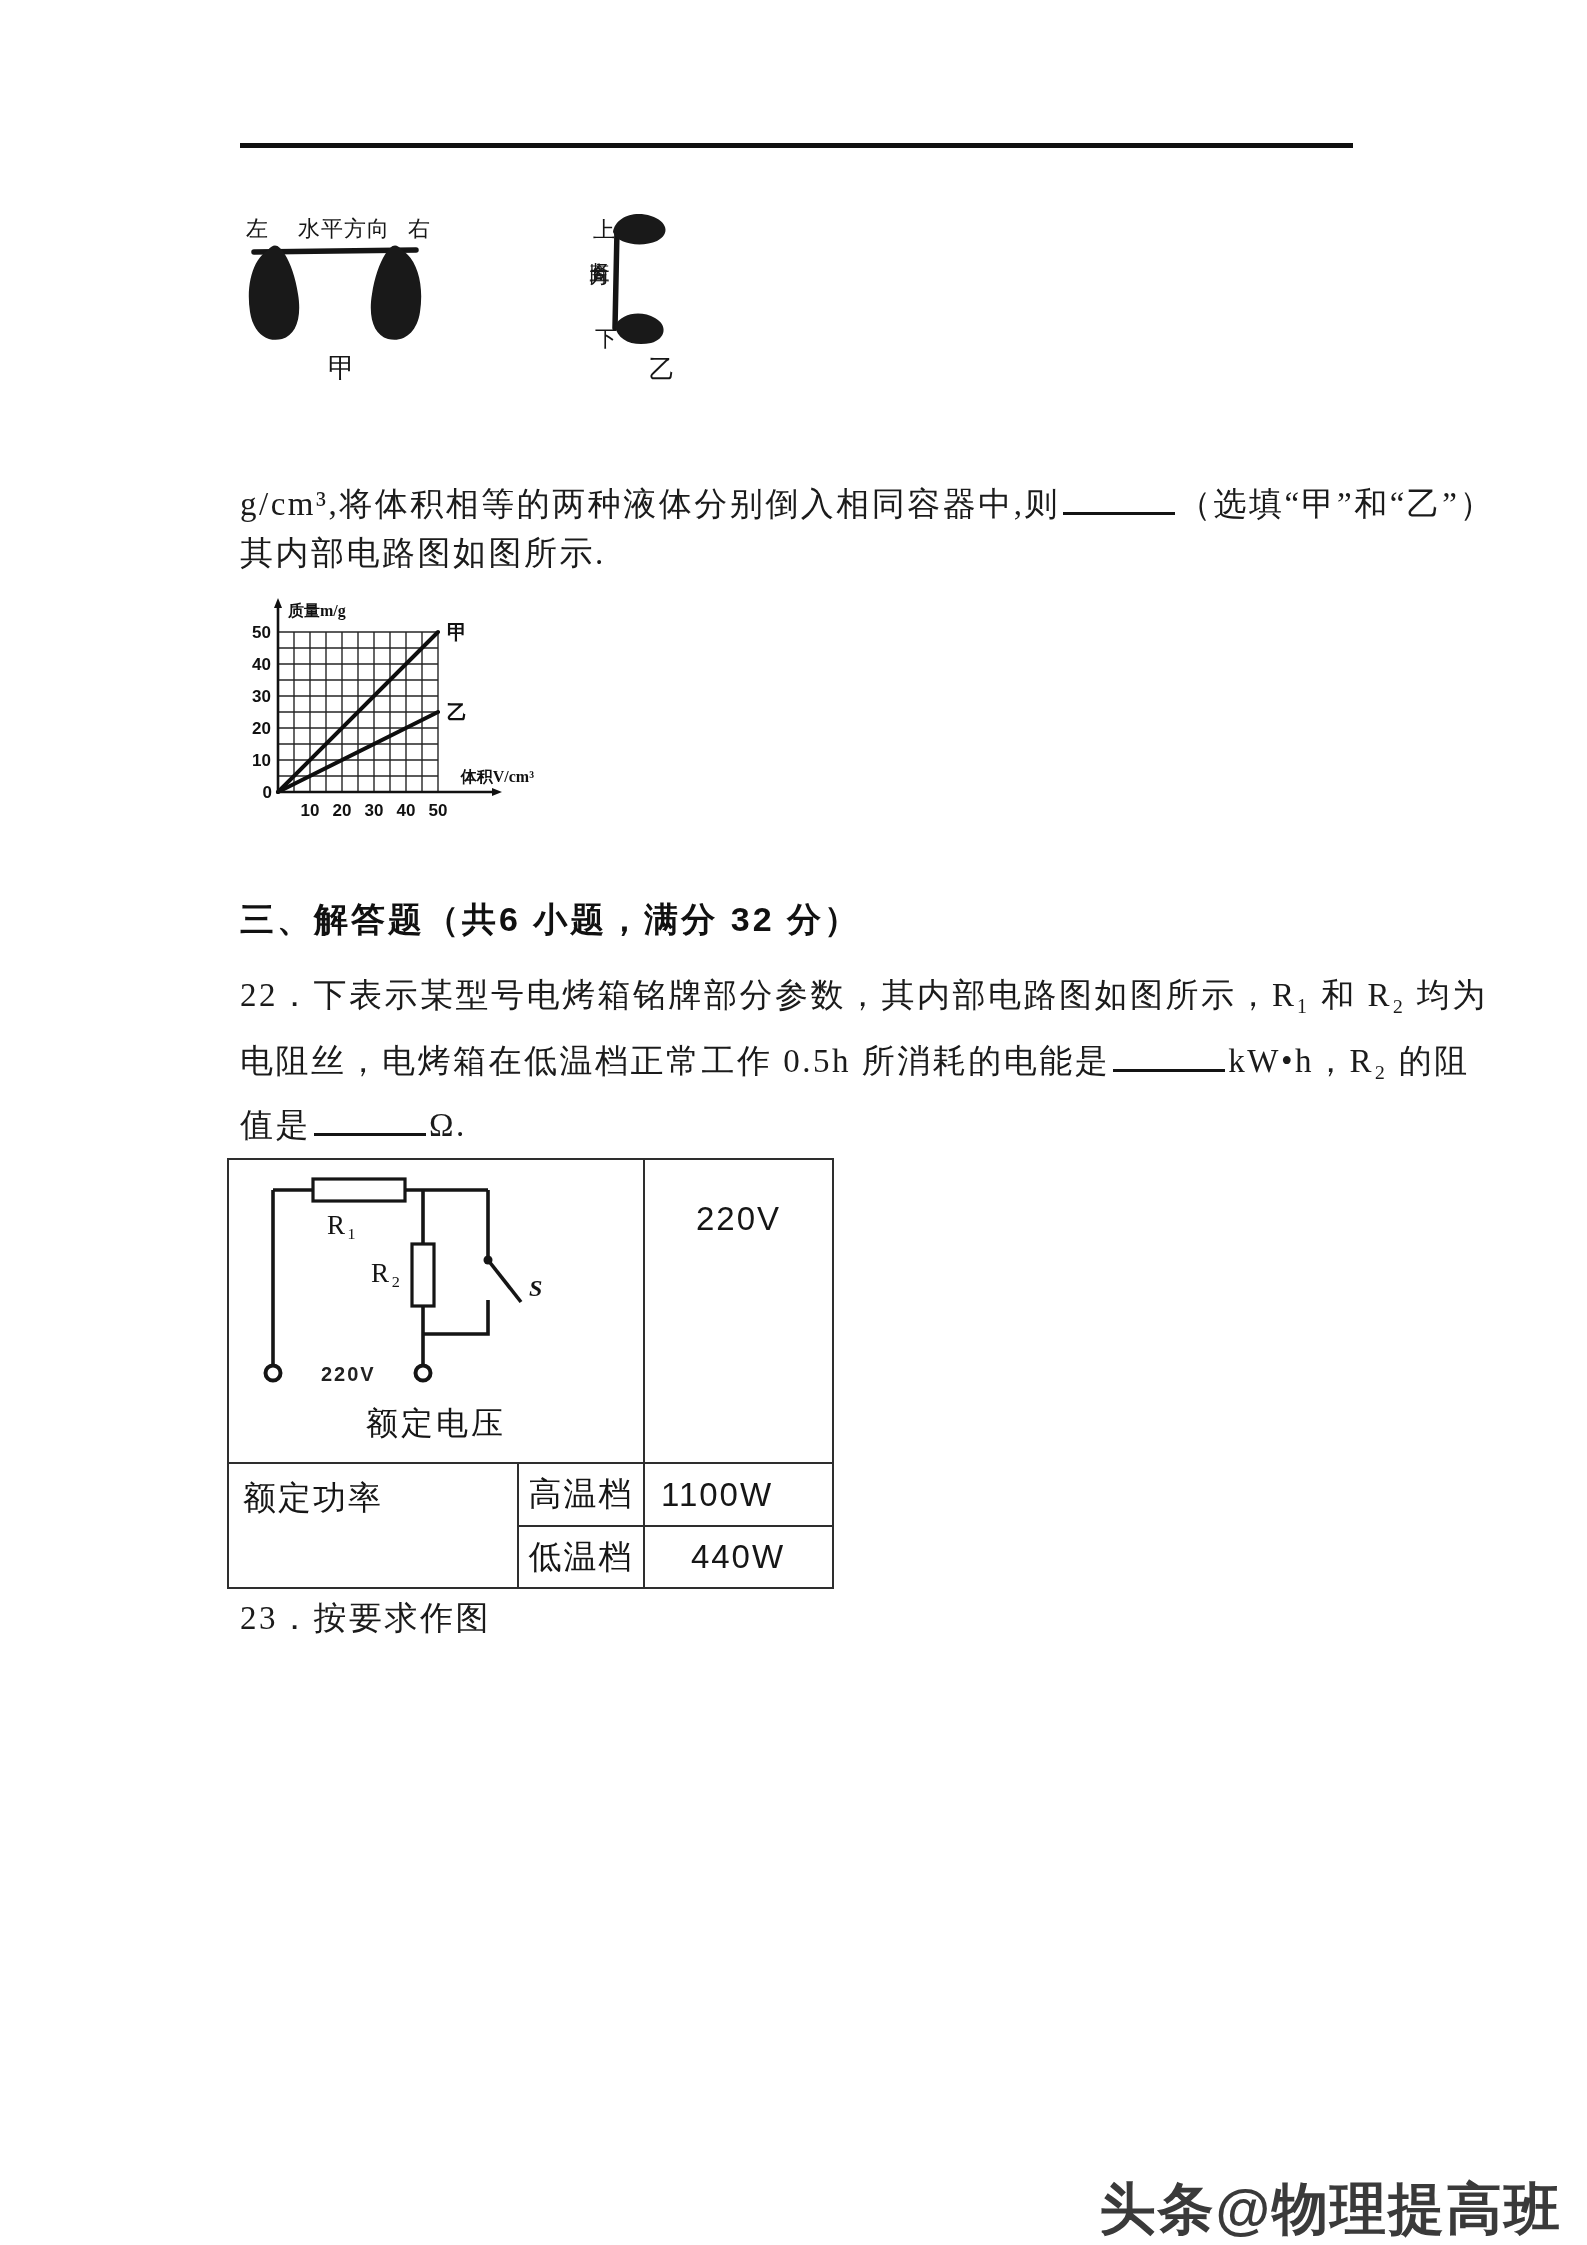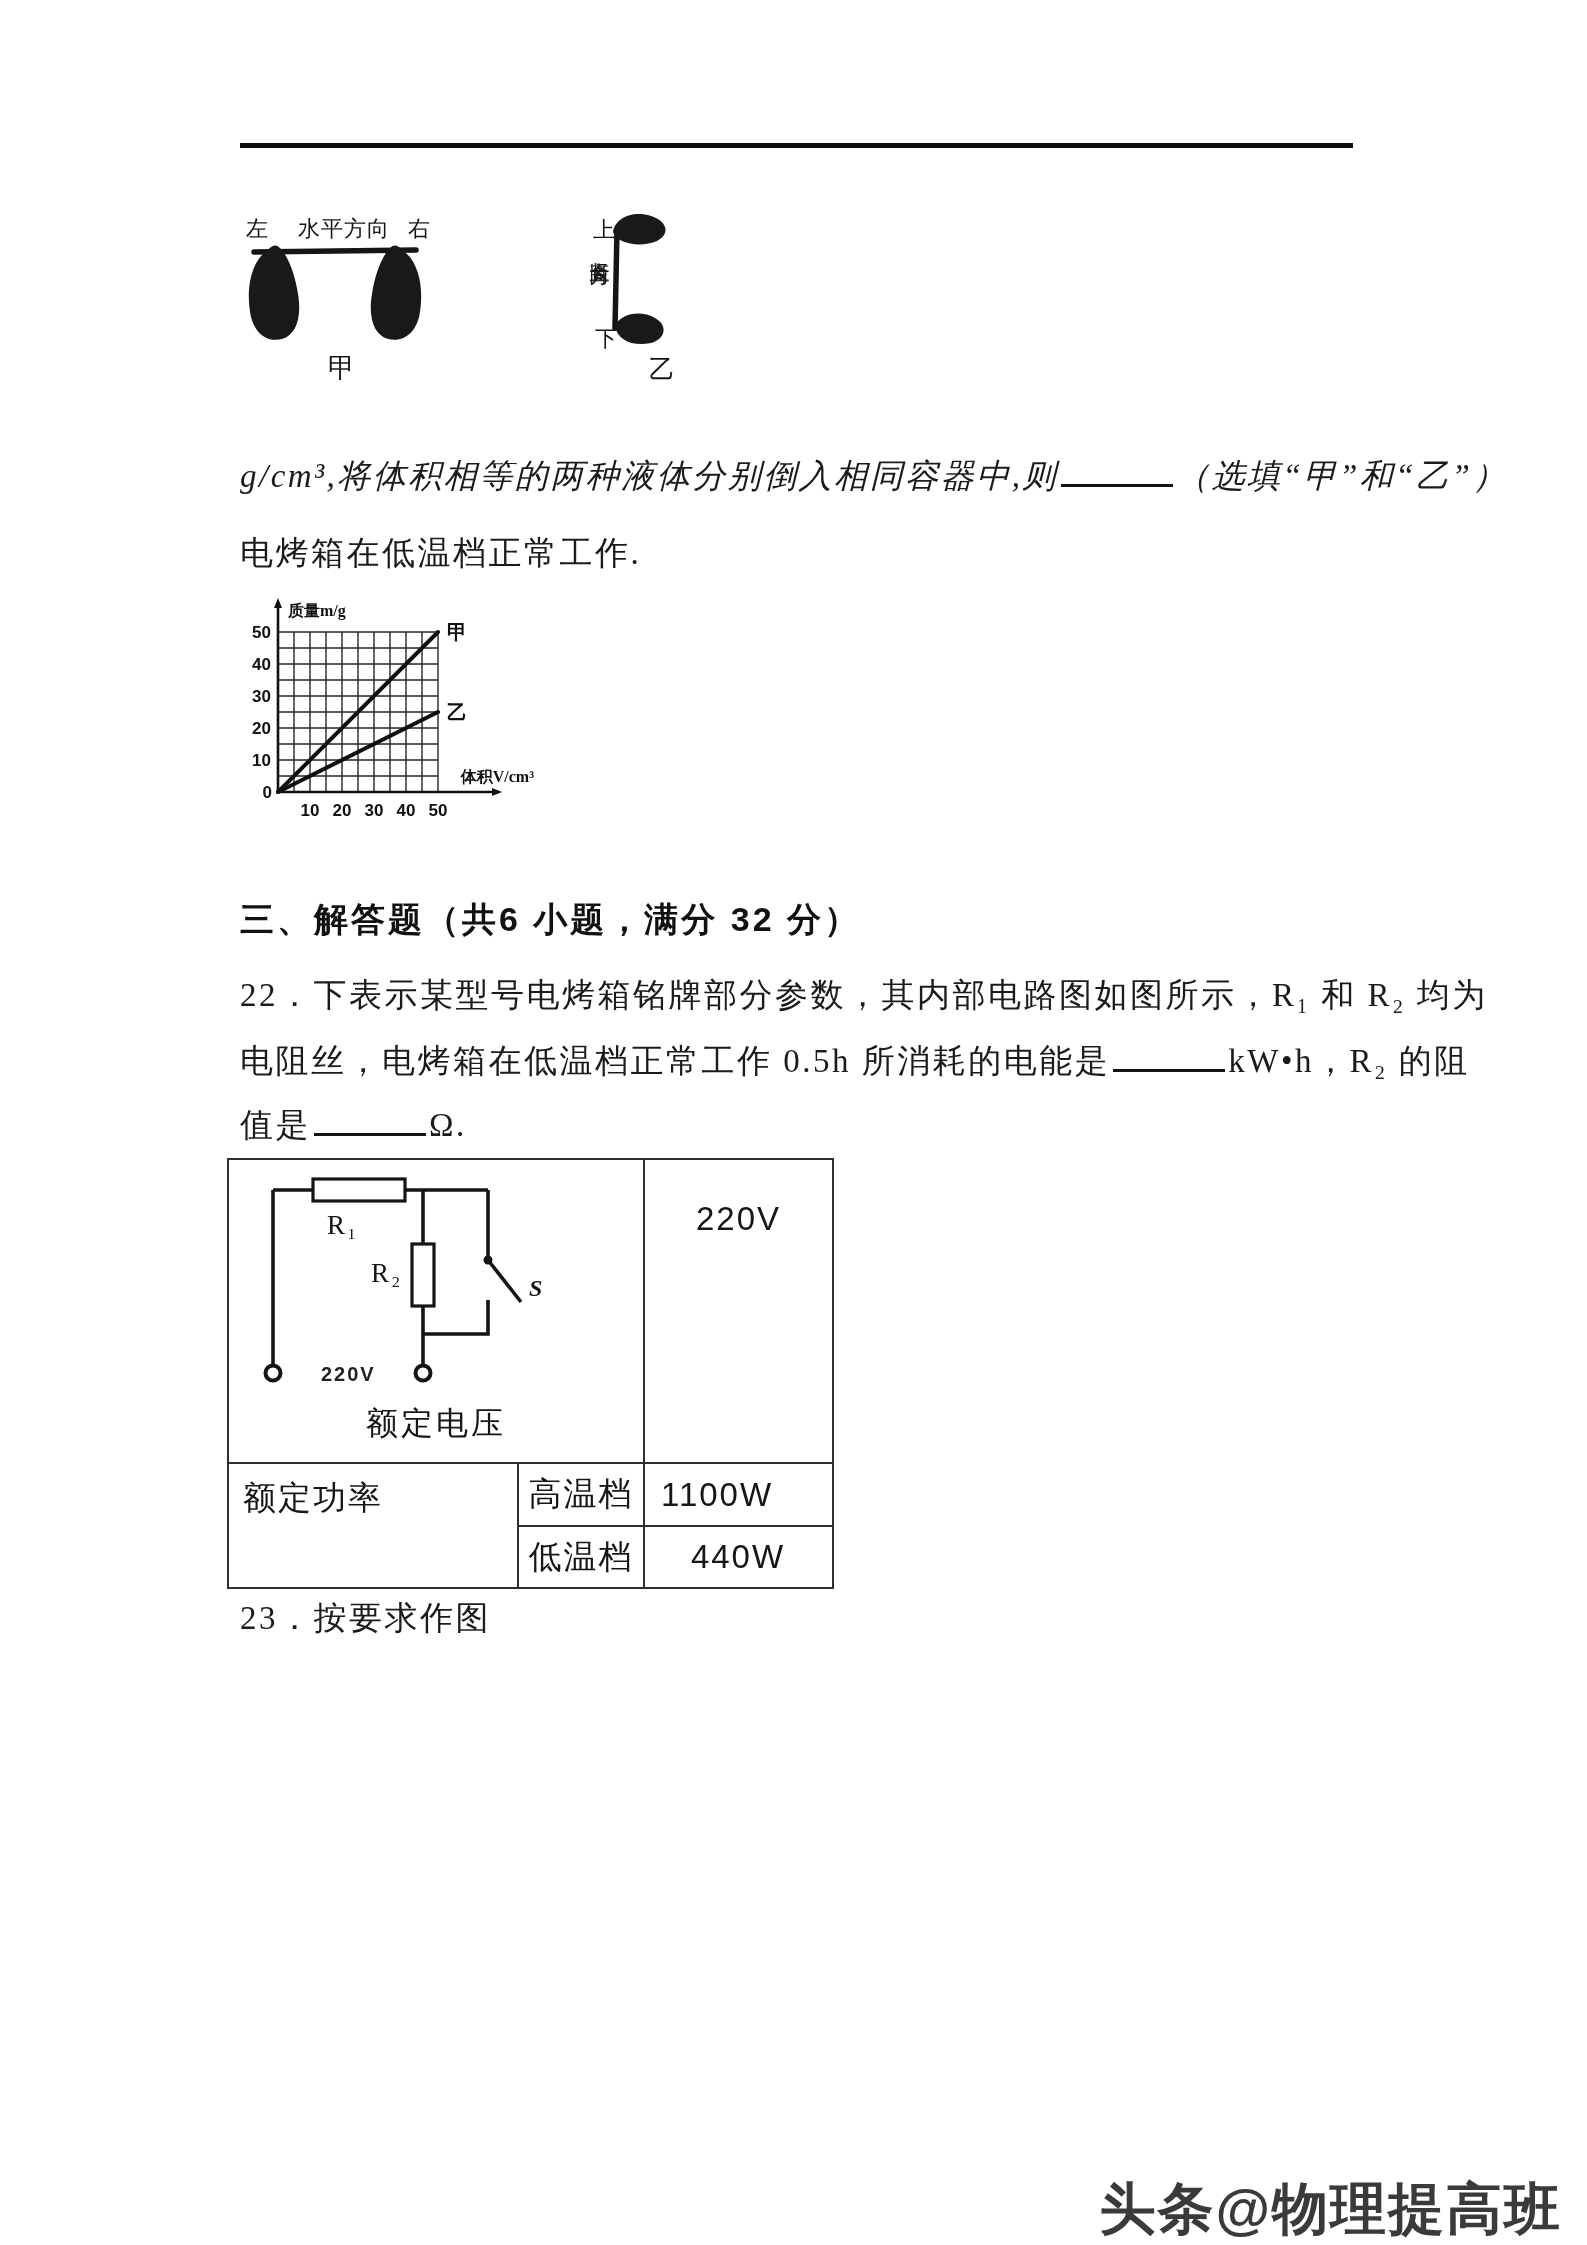--- a/index.html
+++ b/index.html
@@ -87,24 +87,24 @@
       <path class="band" d="M34,20 L32,118"></path>
       <path class="hand" d="M30,22 C32,8 50,0 68,6 C84,11 88,24 74,31 C58,38 34,34 30,22 Z"></path>
       <path class="hand" d="M32,116 C38,103 58,100 72,108 C85,115 83,129 68,133 C50,137 34,130 32,116 Z"></path>
     </svg>
     <span class="lbl" style="left:10px; top:5px;">上</span>
     <div class="lbl vtext" style="left:4px; top:36px; height:86px; font-size:20px;">竖直方向</div>
     <span class="lbl" style="left:12px; top:114px;">下</span>
     <span class="cap" style="left:66px; top:142px; font-size:26px;">乙</span>
   </div>
 
-  <div class="para" style="top:451px;font-style:italic;">
+  <div class="para" style="top:479px;">
     <span>g/cm³,将体积相等的两种液体分别倒入相同容器中,则</span><span class="blank"></span><span>（选填“甲”和“乙”）</span>
   </div>
-  <div class="para" style="top:531px;">电烤箱在低温档正常工作.</div>
+  <div class="para" style="top:531px;">其内部电路图如图所示.</div>
 
   <div class="graph">
     <svg width="300" height="240" viewBox="0 0 300 240">
       <g id="chart-dyn">
           <line x1="46" y1="200" x2="46" y2="40" class="grid"></line>
           <line x1="62" y1="200" x2="62" y2="40" class="grid"></line>
           <line x1="78" y1="200" x2="78" y2="40" class="grid"></line>
           <line x1="94" y1="200" x2="94" y2="40" class="grid"></line>
           <line x1="110" y1="200" x2="110" y2="40" class="grid"></line>
           <line x1="126" y1="200" x2="126" y2="40" class="grid"></line>

